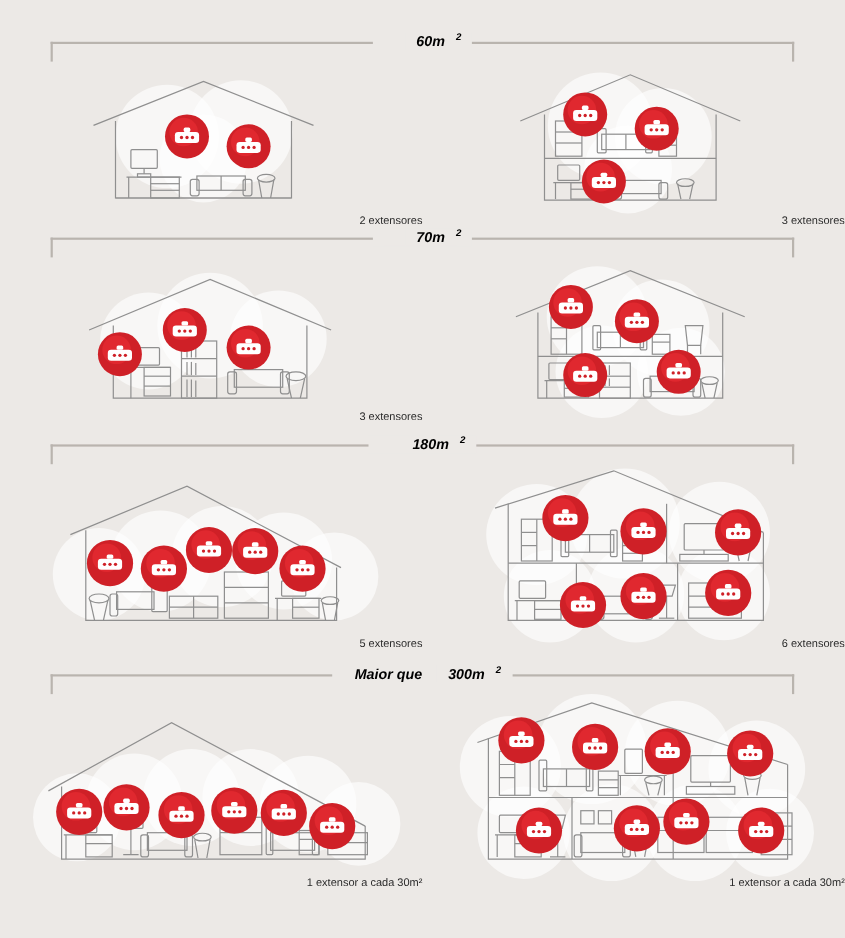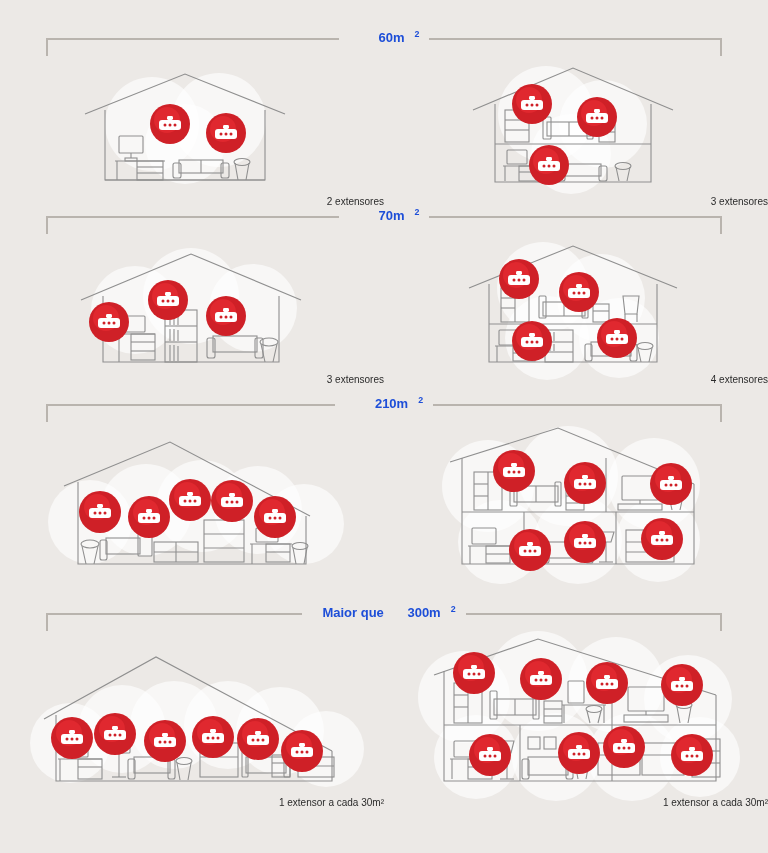--- a/index.html
+++ b/index.html
@@ -20,22 +20,23 @@
     border-left: 2px solid #b9b4ae;
     border-right: 2px solid #b9b4ae;
     pointer-events: none;
   }
   .title-wrap {
     position: absolute; top: -8px; left: 0; width: 768px;
     display: flex; justify-content: center; pointer-events: none;
   }
   .title-wrap span {
     background: #ece9e6; padding: 0 10px;
-    font-size: 13px; font-weight: bold; color: #1d4ed8;
+    font-size: 13px; font-weight: bold; color: #000000;
     line-height: 16px;
+    font-style: italic;
   }
   sup { font-size: .68em; vertical-align: super; line-height: 0; }
 
   
   .cols { position: absolute; left: 0; width: 768px; display: flex; }
   .col { width: 384px; position: relative; }
   .stage { position: relative; width: 384px; }
   .caption {
     text-align: right; font-size: 10px; color: #2b2b2b;
     font-family: "Liberation Sans", sans-serif;
@@ -359,30 +360,29 @@
                 <circle class="bg" r="20" fill="#cf2027"></circle>
                   <circle class="hl" r="13" cx="-3" cy="-4" fill="#e0282f"></circle>
                 <rect class="router-body" x="-11" y="-4" width="22" height="10" rx="3"></rect>
                   <rect class="router-body" x="-3" y="-8" width="6" height="4" rx="1.4"></rect>
                 <circle class="router-dot" cx="-5" cy="1" r="1.5"></circle>
                   <circle class="router-dot" cx="0" cy="1" r="1.5"></circle>
                   <circle class="router-dot" cx="5" cy="1" r="1.5"></circle>
               </g>
             </g>
           </svg>
-          <div class="caption">4 extensores</div>
         </div>
       </div>
     </div>
   </div>
 
   <div class="section" style="top:404px;">
     <div class="bracket"></div>
     <div class="title-wrap">
-      <span><span></span><span>210m</span><sup>2</sup></span>
+      <span><span></span><span>180m</span><sup>2</sup></span>
     </div>
 
     <div class="cols" style="top:20px;">
 
       <div class="col">
         <div class="stage">
           <svg class="house" width="300" height="152" viewBox="0 0 300 152">
             <g>
               <circle class="cloud" cx="48" cy="98" r="42"></circle>
               <circle class="cloud" cx="104" cy="86" r="46"></circle>
@@ -455,20 +455,21 @@
                 <circle class="bg" r="21" fill="#cf2027"></circle>
                   <circle class="hl" r="13" cx="-3" cy="-5" fill="#e0282f"></circle>
                 <rect class="router-body" x="-11" y="-4" width="22" height="10" rx="3"></rect>
                   <rect class="router-body" x="-3" y="-8" width="6" height="4" rx="1.4"></rect>
                 <circle class="router-dot" cx="-5" cy="1" r="1.5"></circle>
                   <circle class="router-dot" cx="0" cy="1" r="1.5"></circle>
                   <circle class="router-dot" cx="5" cy="1" r="1.5"></circle>
               </g>
             </g>
           </svg>
+          <div class="caption">5 extensores</div>
         </div>
       </div>
 
       <div class="col">
         <div class="stage">
           <svg class="house" width="300" height="152" viewBox="0 0 300 152">
             <g>
               <circle class="cloud" cx="62" cy="62" r="46"></circle>
               <circle class="cloud" cx="142" cy="52" r="50"></circle>
               <circle class="cloud" cx="228" cy="60" r="46"></circle>
@@ -570,20 +571,21 @@
                 <circle class="bg" r="21" fill="#cf2027"></circle>
                   <circle class="hl" r="13" cx="-3" cy="-5" fill="#e0282f"></circle>
                 <rect class="router-body" x="-11" y="-4" width="22" height="10" rx="3"></rect>
                   <rect class="router-body" x="-3" y="-8" width="6" height="4" rx="1.4"></rect>
                 <circle class="router-dot" cx="-5" cy="1" r="1.5"></circle>
                   <circle class="router-dot" cx="0" cy="1" r="1.5"></circle>
                   <circle class="router-dot" cx="5" cy="1" r="1.5"></circle>
               </g>
             </g>
           </svg>
+          <div class="caption">6 extensores</div>
         </div>
       </div>
     </div>
   </div>
 
   <div class="section" style="top:613px;">
     <div class="bracket"></div>
     <div class="title-wrap">
       <span><span>Maior que </span><span>300m</span><sup>2</sup></span>
     </div>

